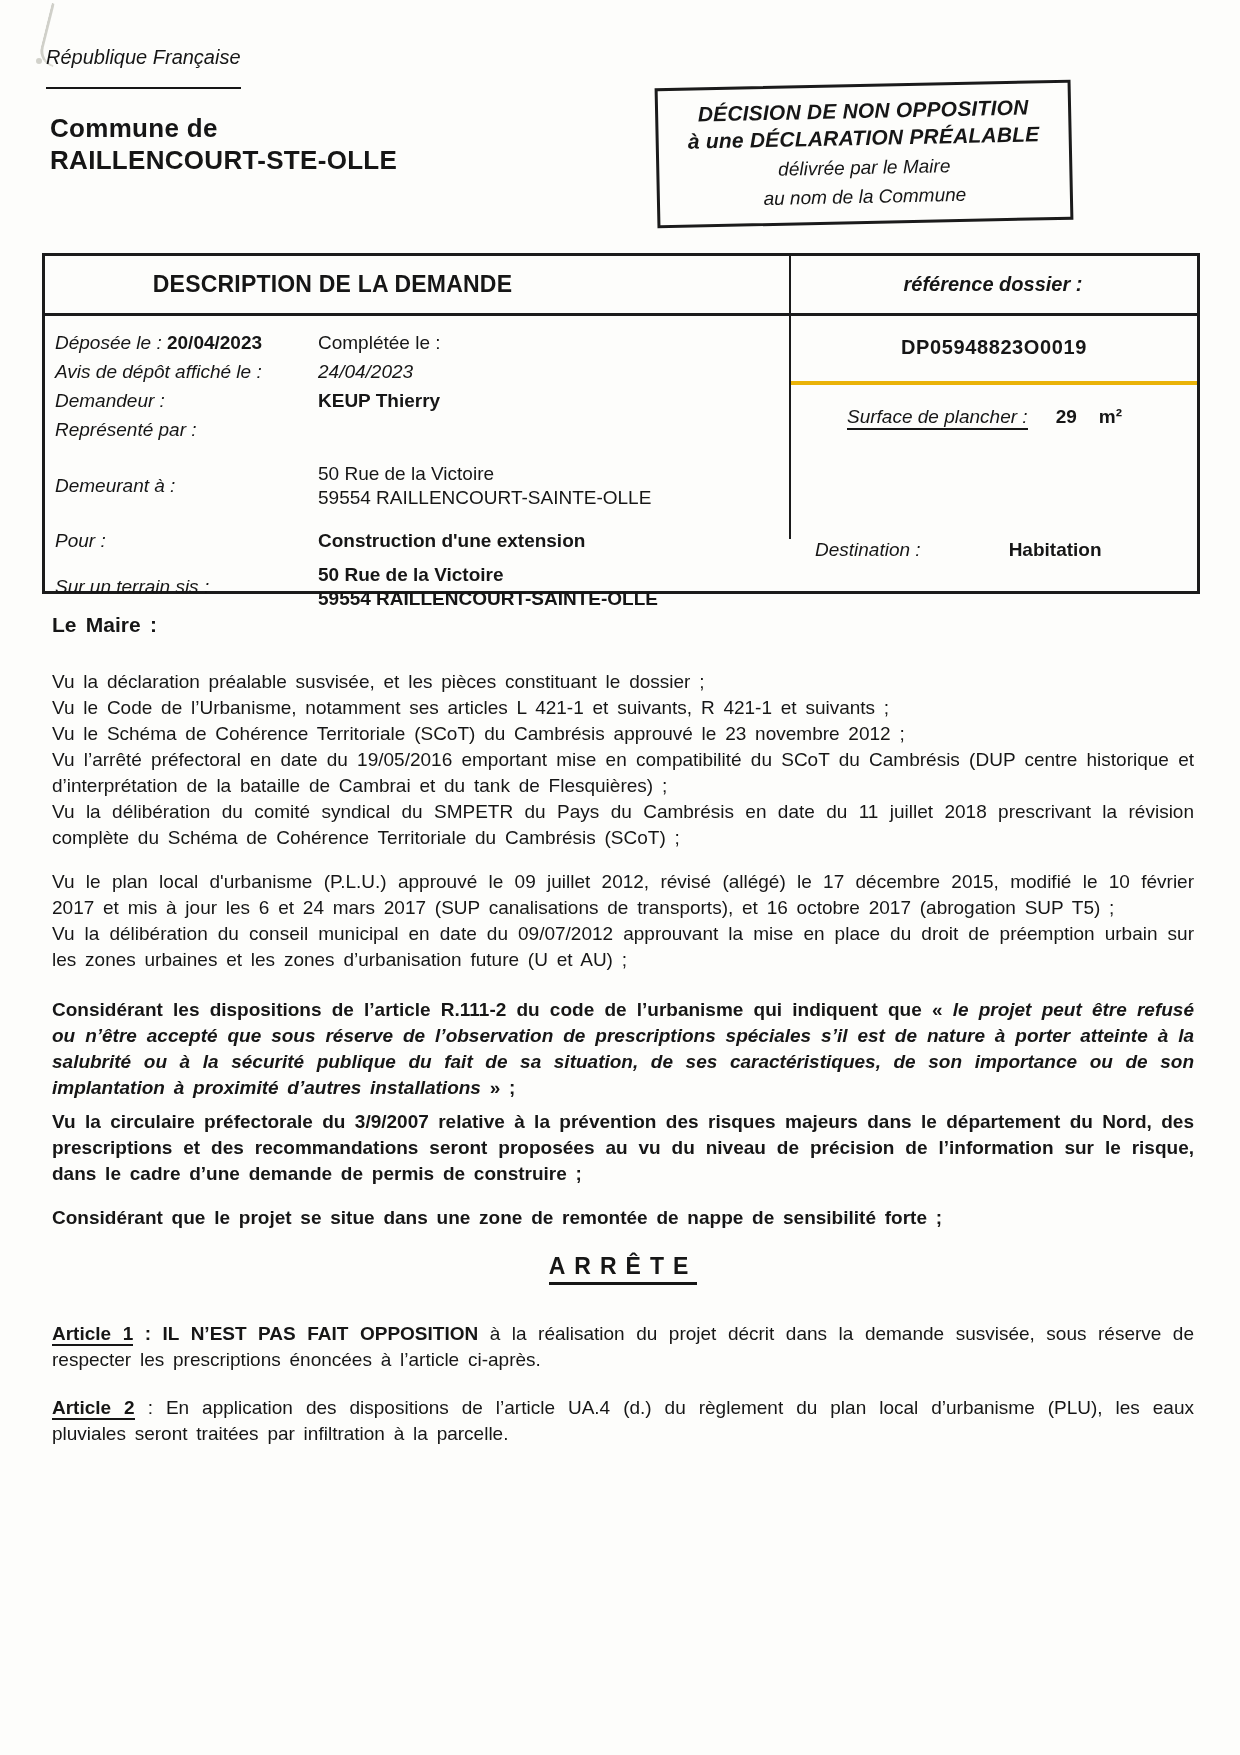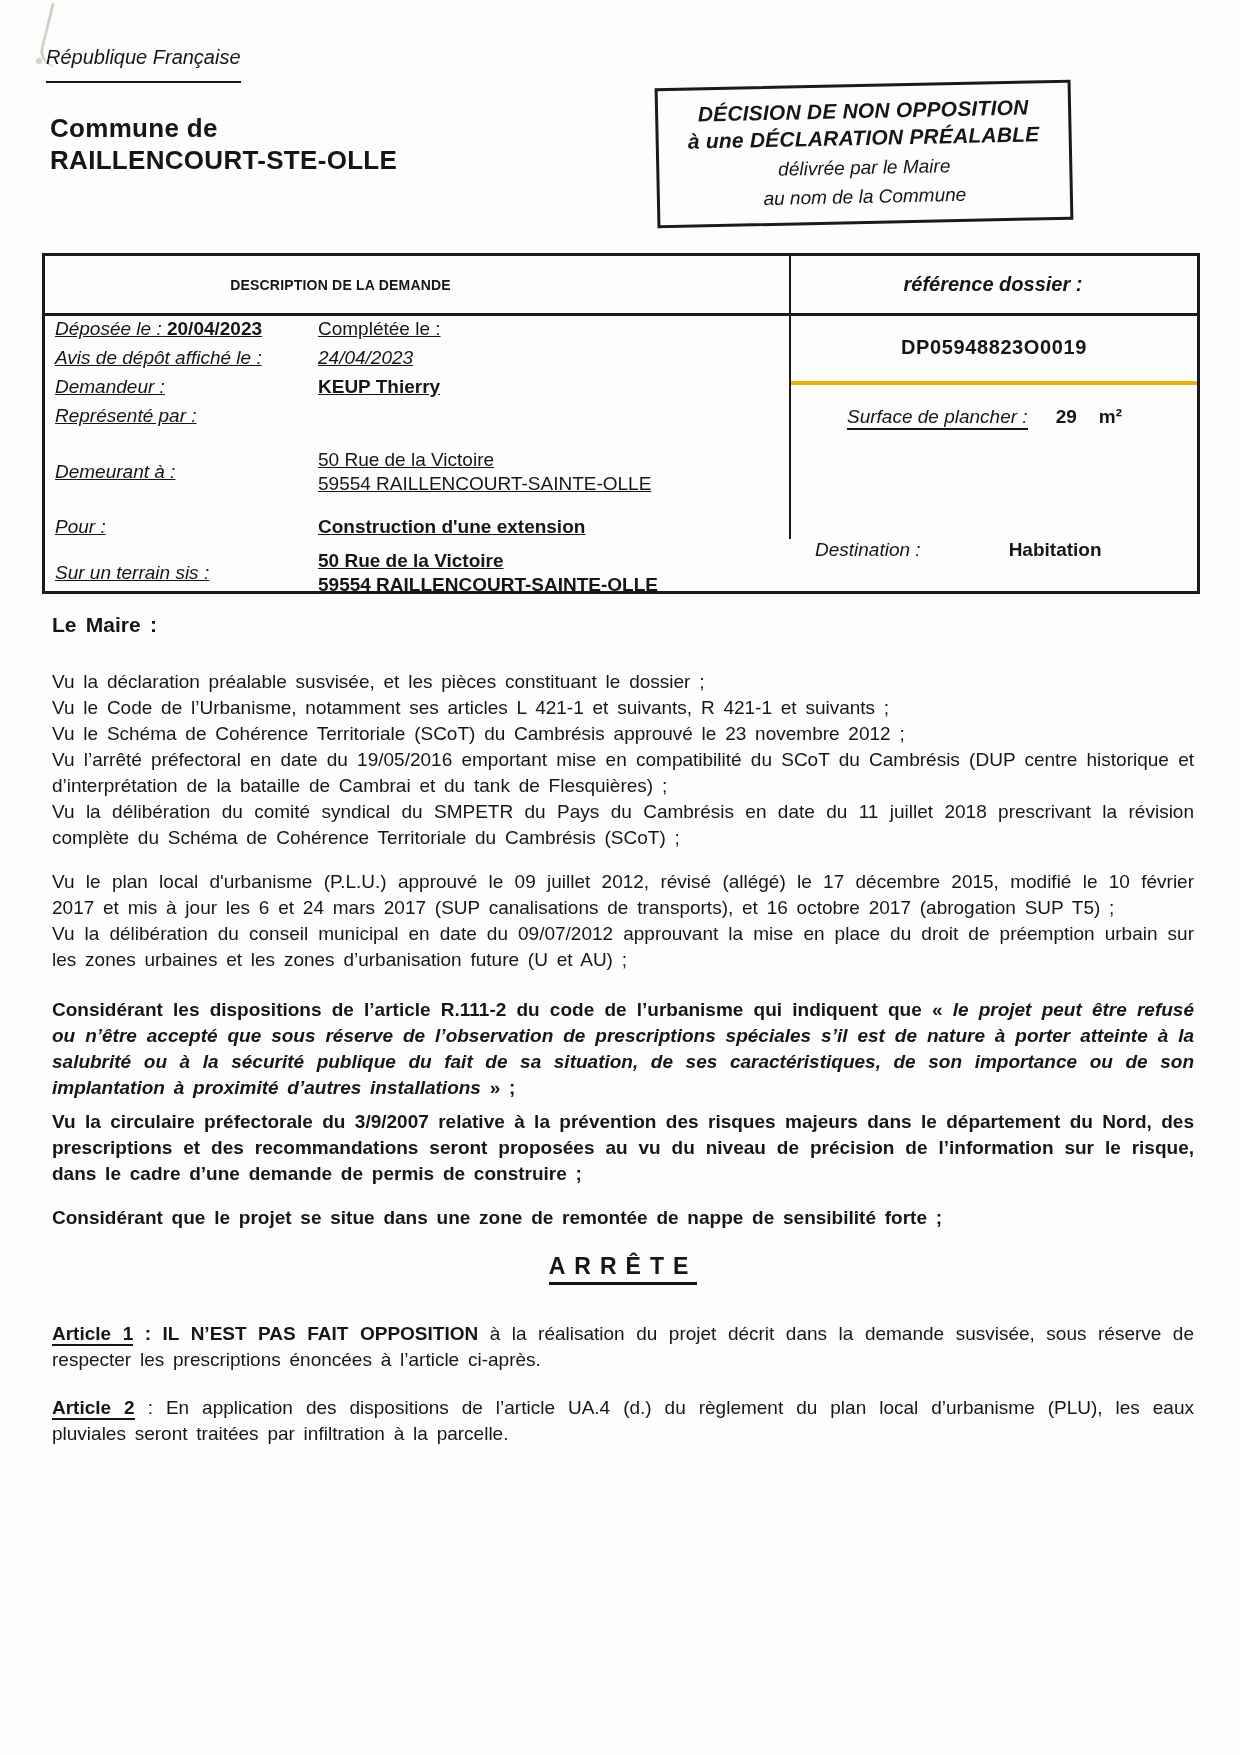--- a/index.html
+++ b/index.html
@@ -18,21 +18,21 @@
     border-left:3px solid #9a9a8e; border-bottom:2px solid #b5b5a8;
     border-radius:0 0 0 18px; opacity:.45;
     transform:rotate(14deg);
   }
   .scan-dot { position:absolute; left:36px; top:58px; width:6px; height:6px;
     background:#a8a89c; border-radius:50%; opacity:.5; }
 
   .republic {
     position:absolute; left:46px; top:46px;
     font-size:20px; font-style:italic;
-    border-bottom:2px solid #161616; padding-bottom:12px;
+    border-bottom:2px solid #161616; padding-bottom:18px;
   }
   .commune {
     position:absolute; left:50px; top:112px;
     font-size:26px; font-weight:bold; line-height:32px;
     letter-spacing:.3px;
   }
 
   .decision-box {
     position:absolute; left:656px; top:84px; width:398px;
     border:3px solid #1b1b1b;
@@ -47,29 +47,29 @@
   
   .dossier-table {
     position:absolute; left:42px; top:253px; width:1152px; height:335px;
     border:3px solid #1b1b1b;
   }
   .col-divider { position:absolute; left:744px; top:0; width:2px; height:283px; background:#1b1b1b; }
   .header-row { position:absolute; left:0; top:0; width:100%; height:57px; border-bottom:3px solid #1b1b1b; }
   .header-left {
     position:absolute; left:0; top:0; width:575px; height:57px;
     display:flex; align-items:center; justify-content:center;
-    font-size:14px; font-weight:bold; letter-spacing:.2px;padding-left:8px;
+    font-size:23px; font-weight:bold; letter-spacing:.2px;
   }
   .header-right {
     position:absolute; left:744px; top:0; width:408px; height:57px;
     display:flex; align-items:center; justify-content:center;
     font-size:20px; font-weight:bold; font-style:italic;
   }
 
-  .left-body { position:absolute; left:10px; top:58px; width:724px; font-size:19px;text-decoration:underline; }
+  .left-body { position:absolute; left:10px; top:72px; width:724px; font-size:19px; }
   .t-row { display:flex; line-height:29px; }
   .t-cell1 { width:263px; flex:0 0 263px; }
   .t-lbl { font-style:italic; }
   .t-val-b { font-weight:bold; }
   .t-val-i { font-style:italic; }
   .addr { line-height:24px; padding-top:2px; }
   .row-center { align-items:center; } .sp16 { height:16px; } .sp6 { height:6px; }
 
   .ref-cell {
     position:absolute; left:746px; top:57px; width:406px; height:68px;

